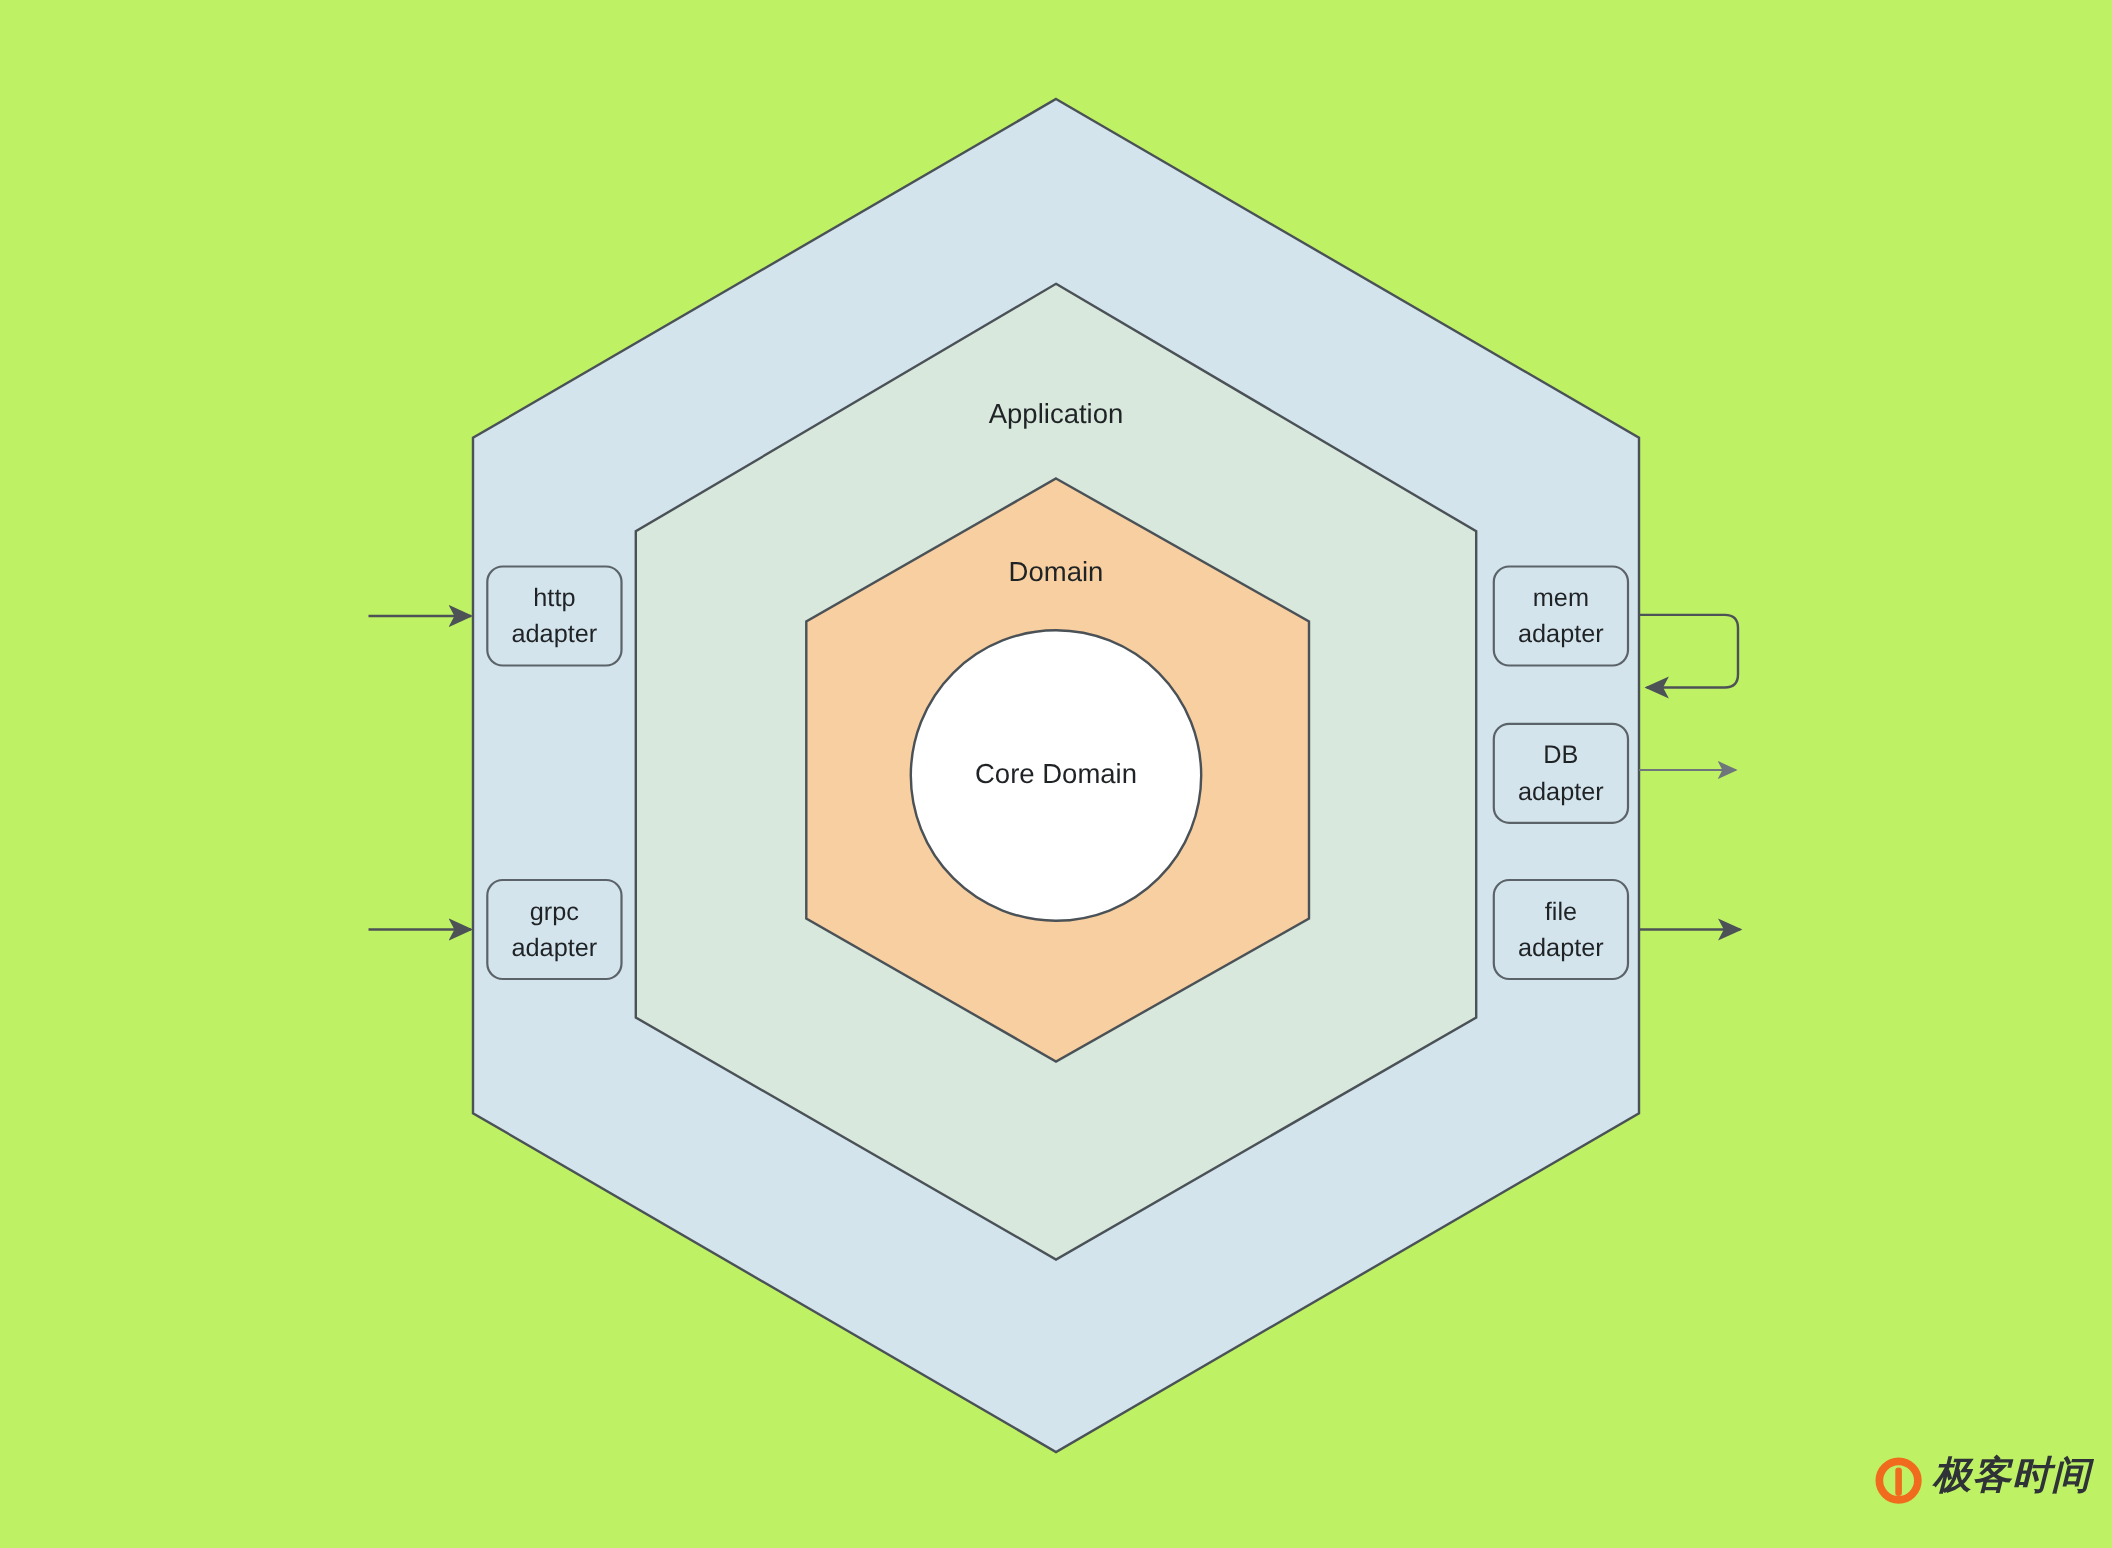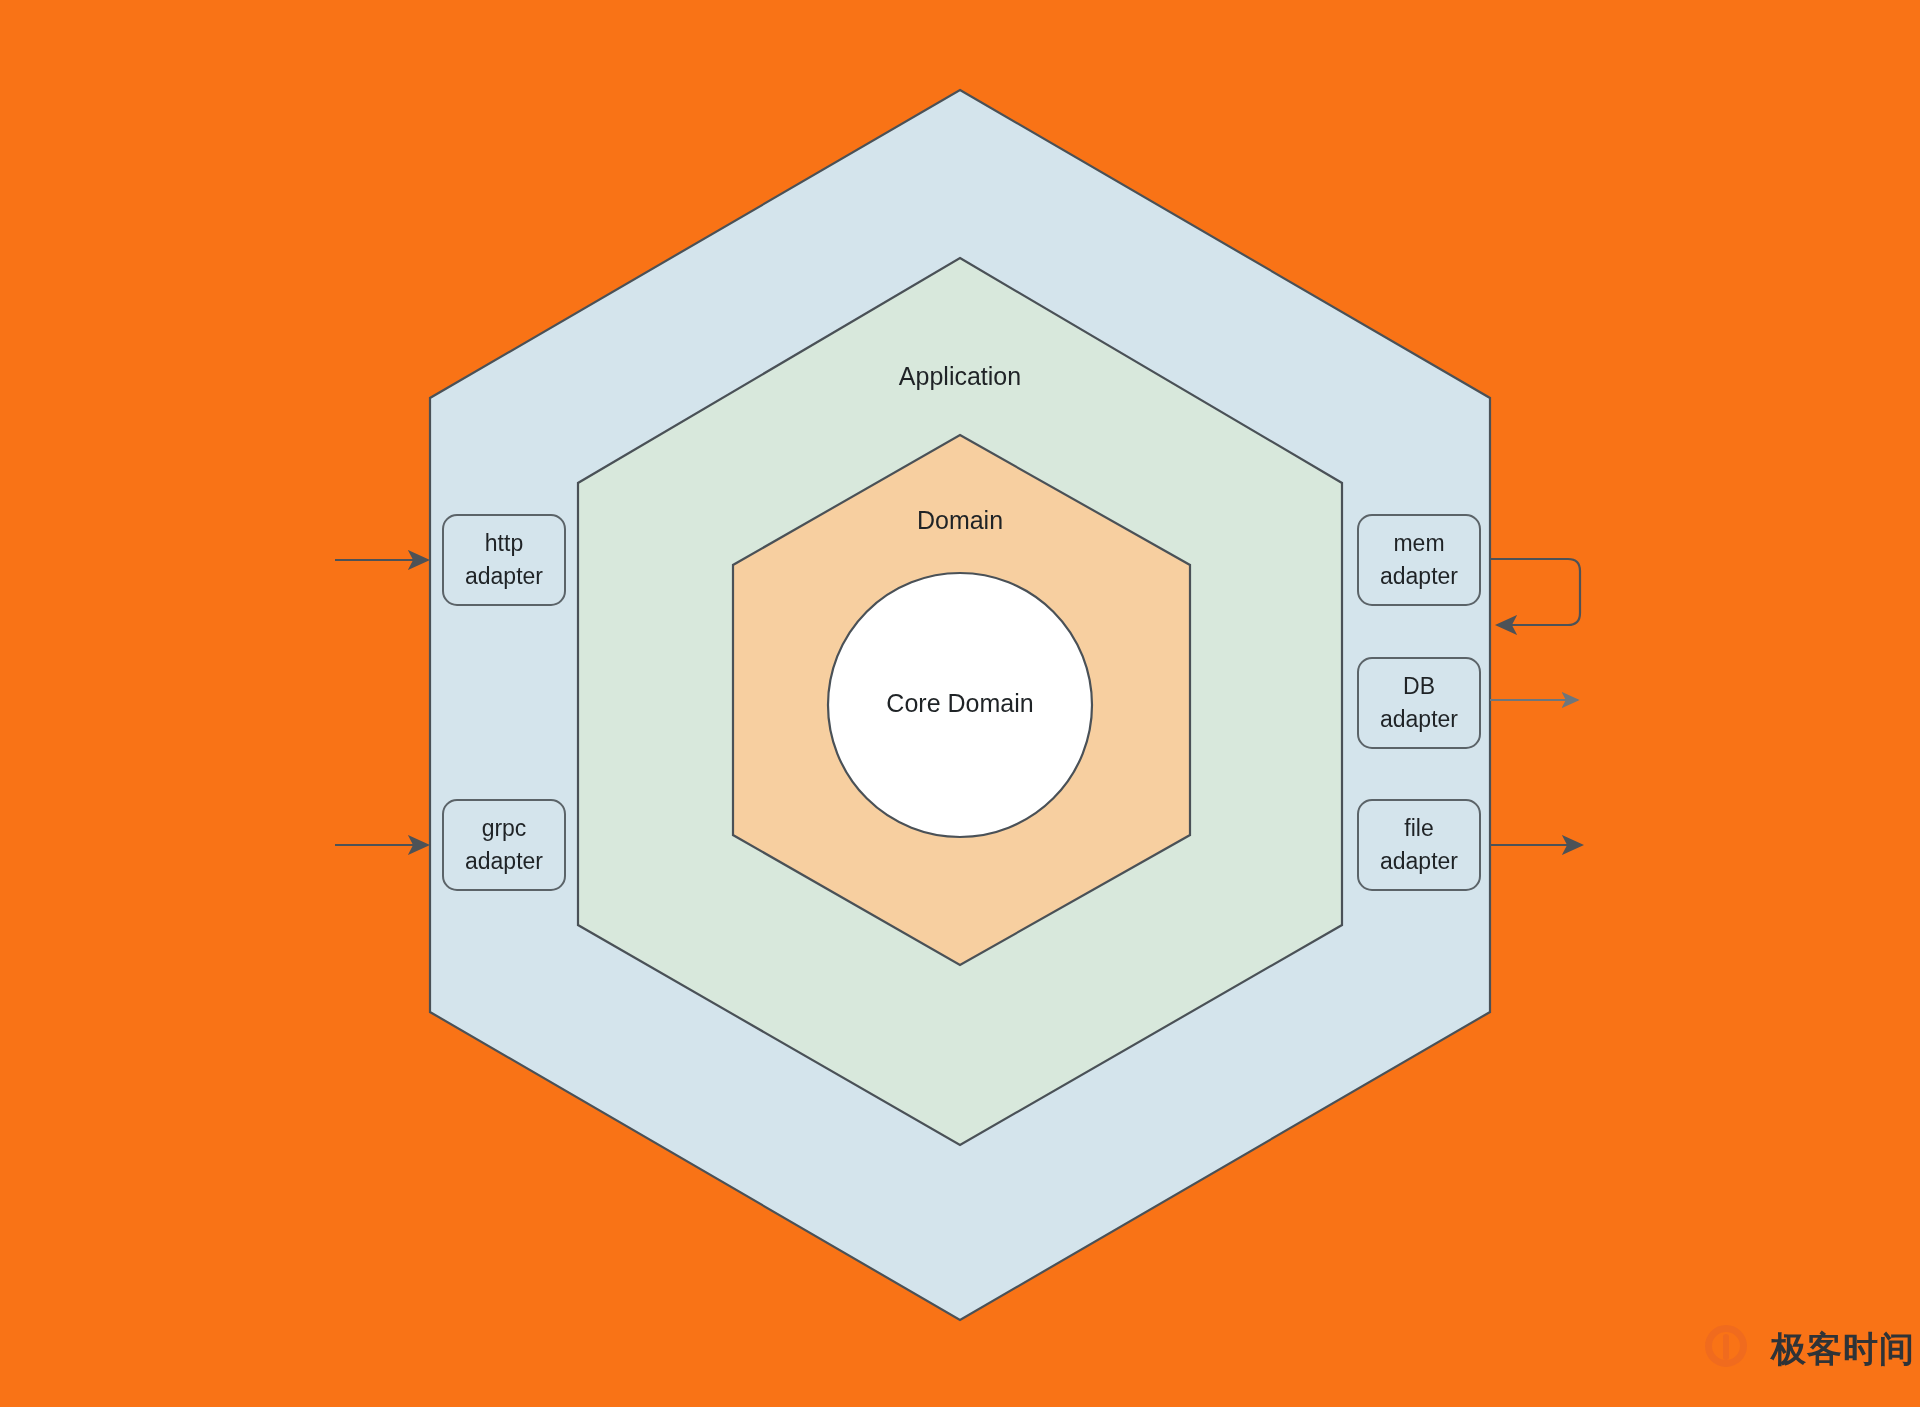--- a/index.html
+++ b/index.html
@@ -11,21 +11,21 @@
   body {
     width: 1920px;
     height: 1407px;
     overflow: hidden;
     font-family: "Liberation Sans", "DejaVu Sans", sans-serif;
   }
   #stage {
     position: relative;
     width: 1920px;
     height: 1407px;
-    background: #f97316;
+    background: #bef264;
   }
   #diagram-svg {
     position: absolute;
     left: 0;
     top: 0;
     width: 1920px;
     height: 1407px;
     display: block;
   }
   .layer-label {
@@ -69,23 +69,24 @@
     stroke: #6e767c;
     stroke-width: 1.8;
     fill: none;
   }
   
   #watermark {
     position: absolute;
     left: 1705px;
     top: 1325px;
     display: flex;
-    align-items: flex-end;
-    gap: 24px;
+    align-items: flex-start;
+    gap: 10px;
     user-select: none;
+    font-style: italic;
   }
   #watermark .wm-mark {
     position: relative;
     width: 42px;
     height: 42px;
     flex: 0 0 auto;
   }
   #watermark .wm-ring {
     position: absolute;
     left: 0; top: 0;

